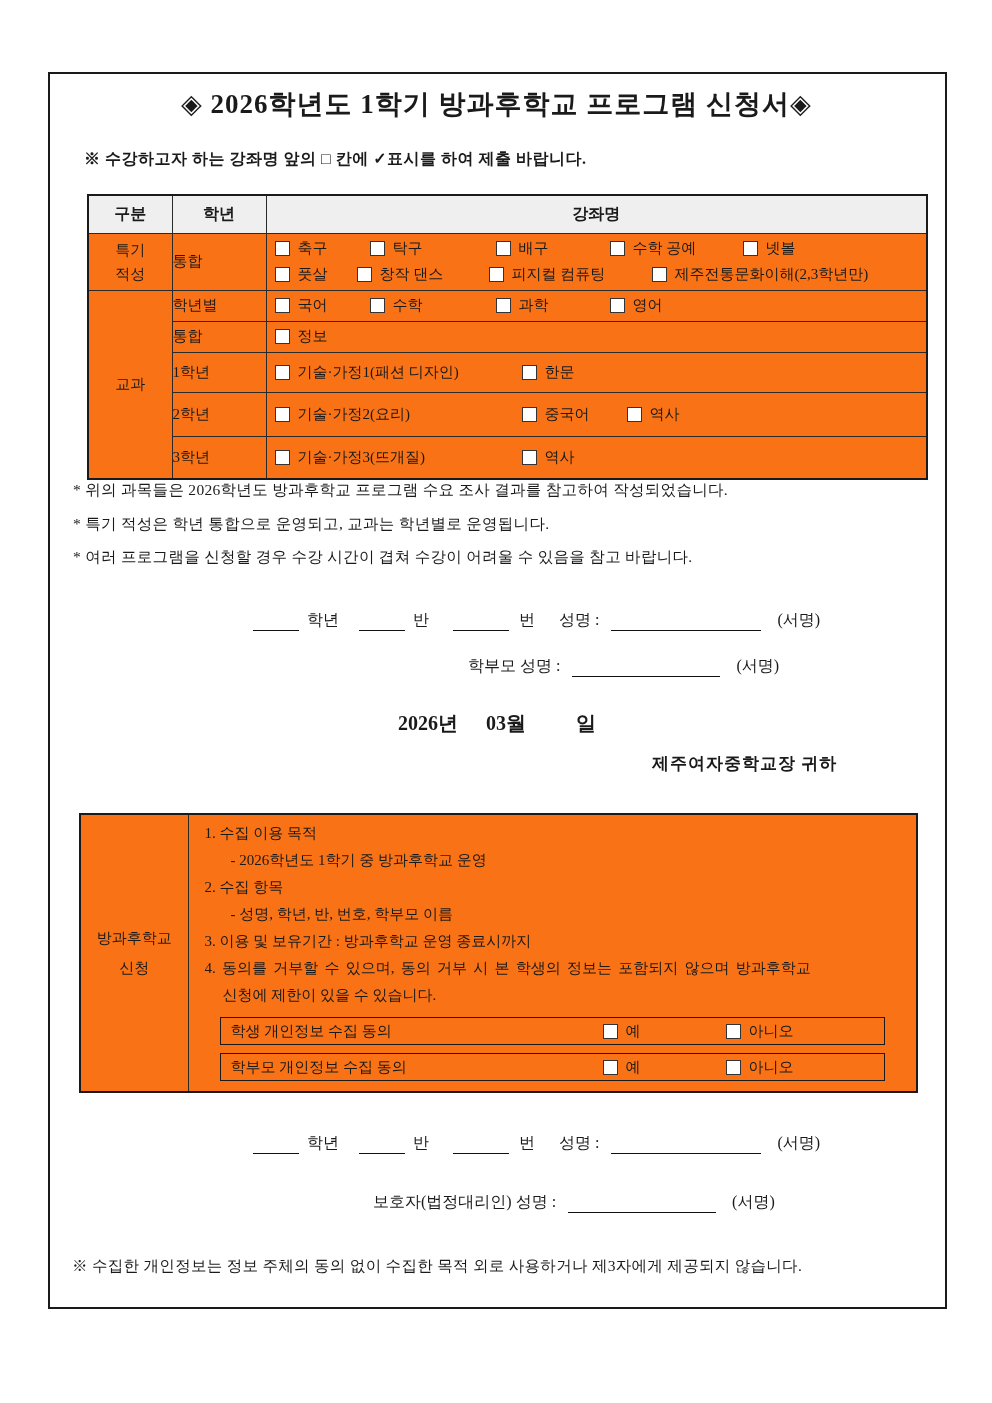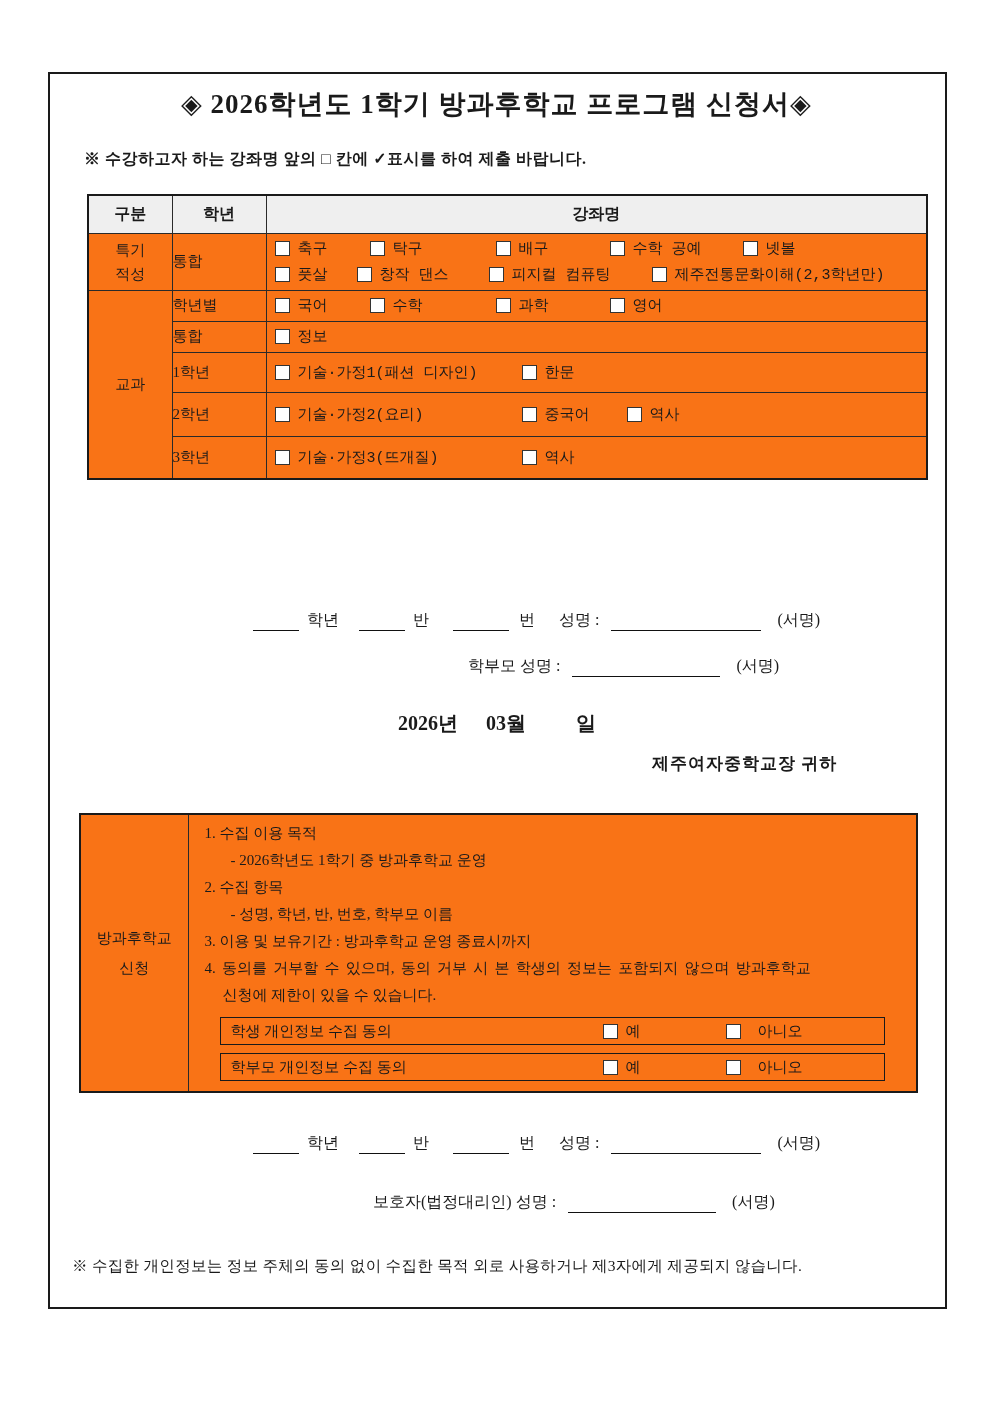--- a/index.html
+++ b/index.html
@@ -16,21 +16,21 @@
   td{border:1px solid #2a2a2a;vertical-align:middle;font-size:15px;padding:0;}
   .course-table{position:absolute;left:87px;top:194px;width:841px;border:2px solid #1a1a1a;}
   .course-table .th{background:#efefef;font-weight:bold;text-align:center;font-size:16px;}
   .cat{ text-align:center;line-height:24px;}
   .grade{margin-left:32px;}
   .courses{padding:2px 4px 2px 8px;}
   .cb-line{display:flex;align-items:center;height:26px;}
   .cb-item{display:inline-flex;align-items:center;}
   .cb{display:inline-block;width:13px;height:13px;border:1.4px solid #333;background:#fff;
       margin-right:8px;flex:0 0 auto;}
-  .cb-label{white-space:nowrap;font-family:Liberation Mono, monospace;}
+  .cb-label{white-space:nowrap;}
 
   .notes{position:absolute;left:73px;top:473px;font-size:15.5px;line-height:33.5px;letter-spacing:.3px;}
 
   .sig-row{position:absolute;display:inline-flex;align-items:baseline;font-size:16px;white-space:nowrap;}
   .bl{display:inline-block;border-bottom:1.4px solid #111;height:17px;align-self:flex-end;}
 
   .date-row{position:absolute;left:398px;top:710px;font-size:20px;font-weight:bold;display:inline-flex;}
   .addressee{position:absolute;left:652px;top:752px;font-size:17px;font-weight:bold;letter-spacing:1px;}
 
   .privacy-table{position:absolute;left:79px;top:813px;width:839px;border:2px solid #1a1a1a;}
@@ -39,21 +39,21 @@
   .privacy-body{vertical-align:top;padding:5px 16px 10px 4px;}
   .pline{line-height:27px;font-size:15px;}
   .pl1{padding-left:12px;}
   .pl2{padding-left:38px;}
   .pl3{padding-left:30px;}
   .wsp{word-spacing:2.5px;}
   .consent-box{display:flex;align-items:center;border:1.3px solid #1a1a1a;width:663px;height:26px;
                margin-left:27px;margin-top:8px;font-size:15px;}
   .consent-label{padding-left:10px;width:372px;flex:0 0 auto;}
   .consent-opt{display:inline-flex;align-items:center;width:123px;flex:0 0 auto;}
-  .consent-opt.last{width:auto;gap:9px;}
+  .consent-opt.last{width:auto;}
 
   .footnote1{position:absolute;left:72px;top:1224px;font-size:15.5px;letter-spacing:.3px;}
   .footnote2{position:absolute;left:72px;top:1256px;font-size:15.5px;letter-spacing:.3px;}
 </style>
 </head>
 <body>
 
 <div class="page">
   <div class="frame"></div>
 
@@ -203,20 +203,25 @@
           <span class="cb-item">
                 <span class="cb"></span>
                 <span class="cb-label">역사</span>
               </span>
         </div>
       </td>
     </tr>
   </tbody>
     </table>
 
+  <div class="notes">
+    <div>* 위의 과목들은 2026학년도 방과후학교 프로그램 수요 조사 결과를 참고하여 작성되었습니다.</div>
+    <div>* 특기 적성은 학년 통합으로 운영되고, 교과는 학년별로 운영됩니다.</div>
+    <div>* 여러 프로그램을 신청할 경우 수강 시간이 겹쳐 수강이 어려울 수 있음을 참고 바랍니다.</div>
+  </div>
 
   <div class="sig-row" style="left:253px;top:610px">
     <span class="bl" style="width:46px"></span>
     <span style="margin-left:8px">학년</span>
     <span class="bl" style="width:46px;margin-left:20px"></span>
     <span style="margin-left:8px">반</span>
     <span class="bl" style="width:56px;margin-left:24px"></span>
     <span style="margin-left:10px">번</span>
     <span style="margin-left:24px">성명 :</span>
     <span class="bl" style="width:150px;margin-left:12px"></span>

